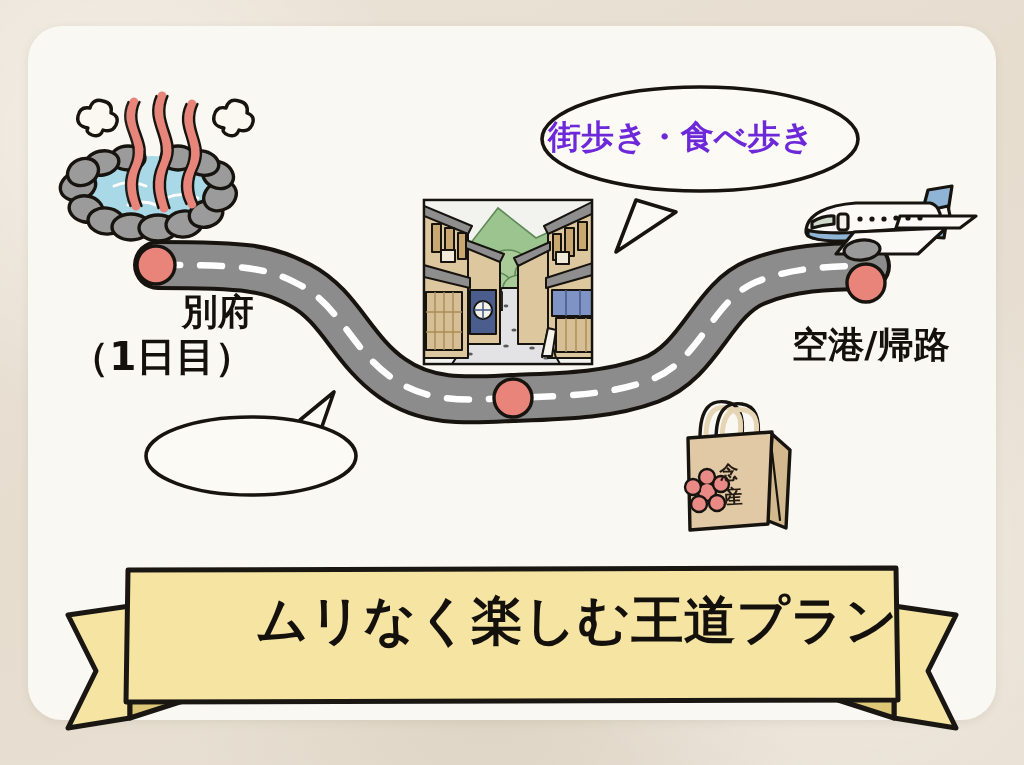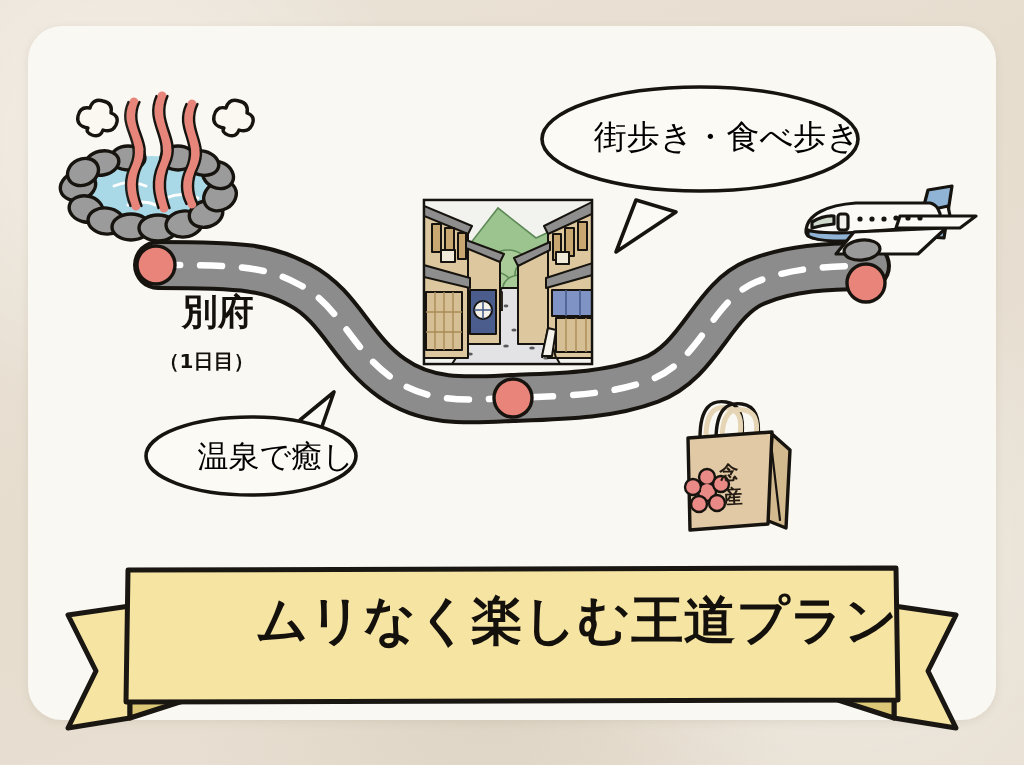--- a/index.html
+++ b/index.html
@@ -58,33 +58,33 @@
   .stop-label {
     position: absolute;
     text-align: center;
     color: #14100c;
     font-weight: 700;
     line-height: 1.12;
     letter-spacing: 0.01em;
     white-space: nowrap;
   }
   .stop-name { font-size: 36px; display: block; }
-  .stop-day  { font-size: 20px; display: block; margin-top: 18px; }
+  .stop-day  { font-size: 39px; display: block; margin-top: 3px; }
 
   #label-beppu   { left: 54px;  top: 292px;  width: 200px; text-align: right; }
   #label-yufuin  { left: 404px; top: 428px;  width: 220px; }
   #label-airport { left: 748px; top: 325px;  width: 246px; }
 
   
   .bubble-text {
     position: absolute;
-    color: #000000;
-    font-weight: 400;
+    color: #6d28d9;
+    font-weight: 700;
     white-space: nowrap;
-    text-align: right;
+    text-align: left;
   }
   #bubble-text-walk {
     left: 548px; top: 115px; width: 312px;
     font-size: 33px;
   }
   #bubble-text-onsen {
     left: 146px; top: 436px; width: 208px;
     font-size: 31px;
   }
 
@@ -394,24 +394,24 @@
 
   <div class="stop-label" id="label-beppu">
     <span class="stop-name">別府</span>
     <span class="stop-day">（1日目）</span>
   </div>
 
   <div class="stop-label" id="label-yufuin">
   </div>
 
   <div class="stop-label" id="label-airport">
+    <span class="stop-name">空港/帰路</span>
   </div>
 
   <div class="bubble-text" id="bubble-text-walk">街歩き・食べ歩き</div>
 
-  <div class="bubble-text" id="bubble-text-onsen">温泉で癒し</div>
 
   <div class="bag-kanji" id="bag-kanji-1">念</div>
   <div class="bag-kanji" id="bag-kanji-2">産</div>
 
   <div id="banner-title">ムリなく楽しむ王道プラン</div>
 
 </div>
 
 </body></html>

